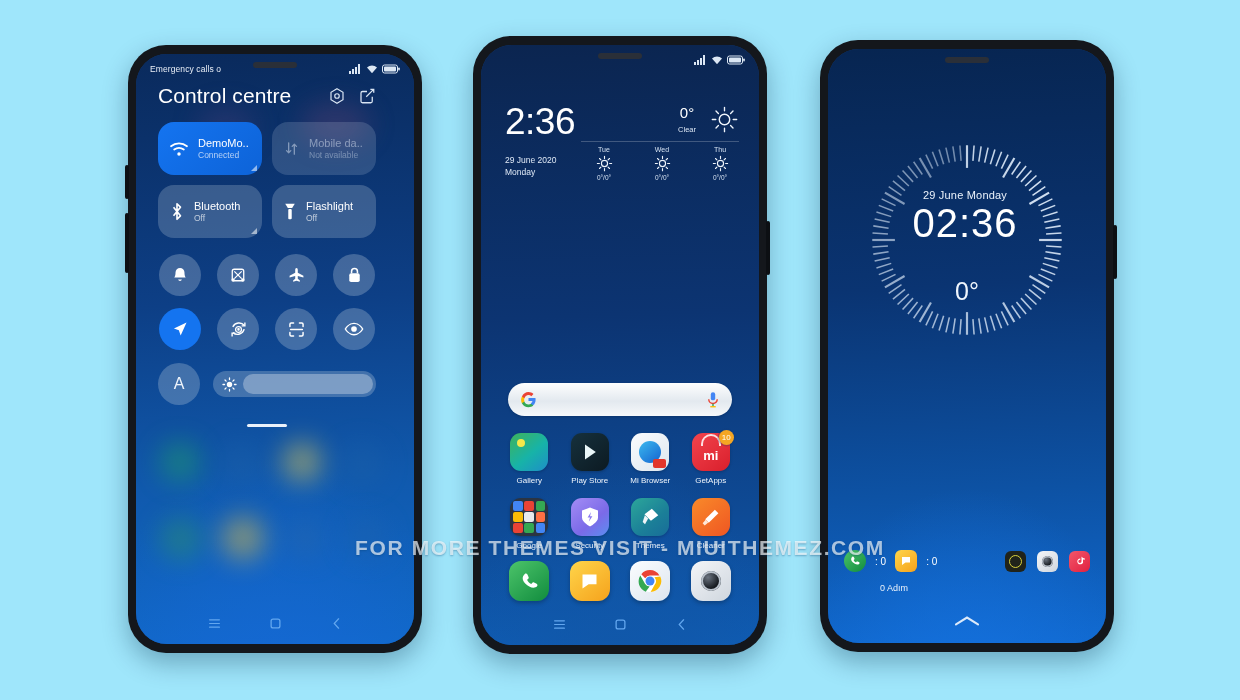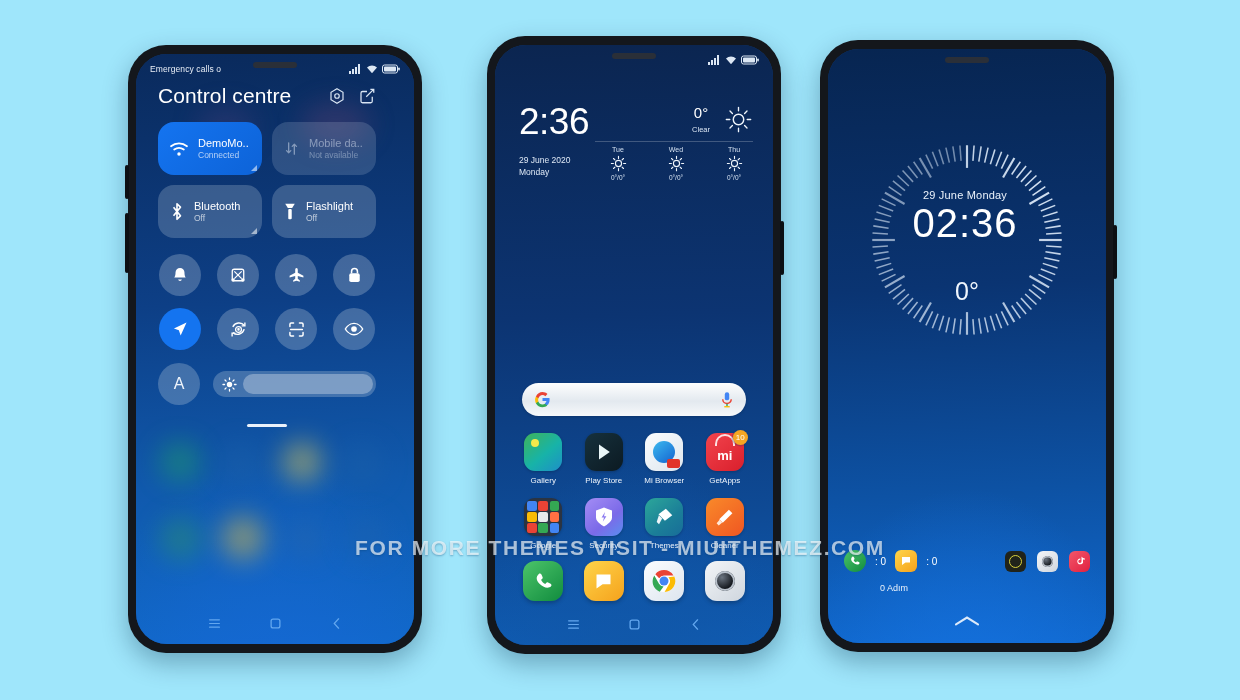--- a/index.html
+++ b/index.html
@@ -13,21 +13,21 @@
 
   
   .phone {
     position:absolute;
     border-radius:38px;
     background:#14171c;
     box-shadow:0 10px 26px rgba(0,40,70,.33);
     padding:9px 8px;
   }
   .phone.p1 { left:128px; top:45px;  width:294px; height:608px; }
-  .phone.p2 { left:487px; top:36px;  width:294px; height:618px; }
+  .phone.p2 { left:473px; top:36px;  width:294px; height:618px; }
   .phone.p3 { left:820px; top:40px;  width:294px; height:612px; }
   .screen {
     position:relative; width:100%; height:100%;
     border-radius:31px; overflow:hidden;
     background:#0d3a79;
   }
   .sidebtn {
     position:absolute; left:-3px; width:4px; border-radius:3px;
     background:#0c0f13;
   }

